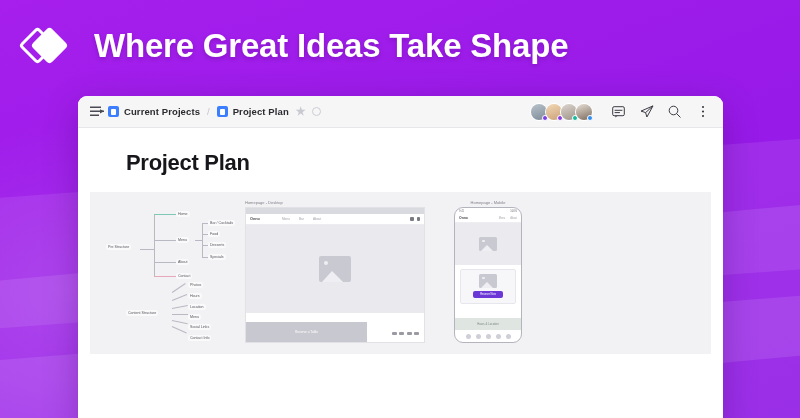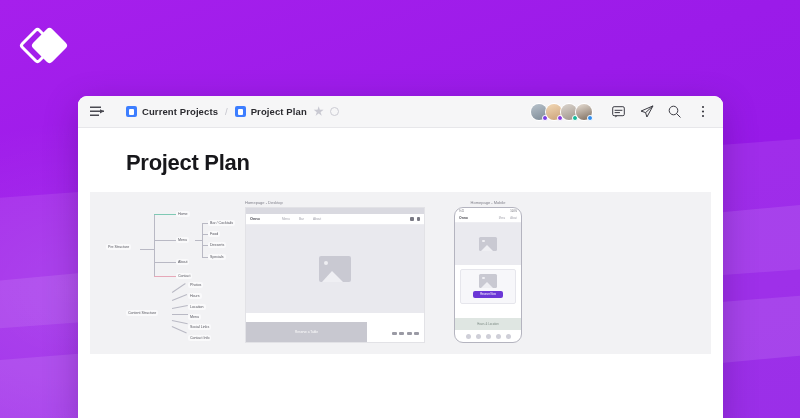--- a/index.html
+++ b/index.html
@@ -103,21 +103,20 @@
   .tb-spacer { flex: 1 1 auto; }
   .tb-right { display: flex; align-items: center; flex: none; gap: 2px; }
 
   .menu-icon {
     width: 22px; height: 22px;
     display: flex; align-items: center; justify-content: center;
     cursor: pointer;
   }
   .breadcrumb {
     display: flex; align-items: center;
-    margin-left: 18px;
     font-size: 9.5px;
     color: #2b2b30;
     font-weight: bold;
     white-space: nowrap;
   }
   .doc-icon {
     width: 11px; height: 11px;
     background: #3d7eff;
     border-radius: 2px;
     margin-right: 5px;
@@ -421,20 +420,21 @@
   <div class="band band1"></div>
   <div class="band band2"></div>
   <div class="band band3"></div>
 </div>
 
 <div class="header">
   <div class="logo">
     <div class="logo-outline"></div>
     <div class="logo-solid"></div>
   </div>
+  <div class="headline">Where Great Ideas Take Shape</div>
 </div>
 
 <div class="app">
 
   <div class="toolbar">
     <div class="tb-left">
       <div class="menu-icon">
         <svg width="15" height="11" viewBox="0 0 15 11">
           <rect x="0" y="0.5" width="11" height="1.5" fill="#4a4a52"></rect>
           <rect x="0" y="4.5" width="14" height="1.5" fill="#4a4a52"></rect>

